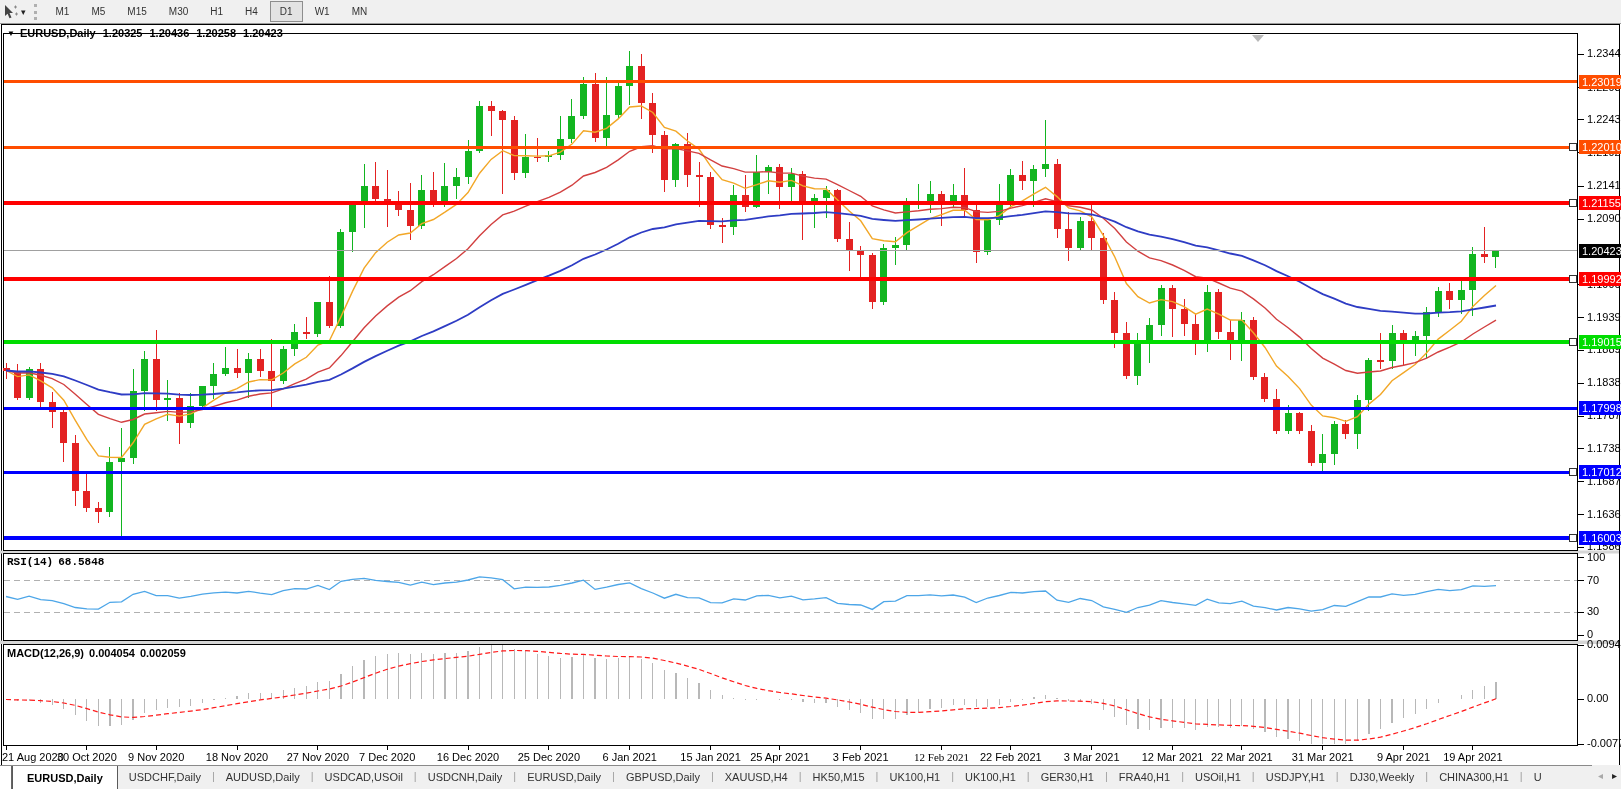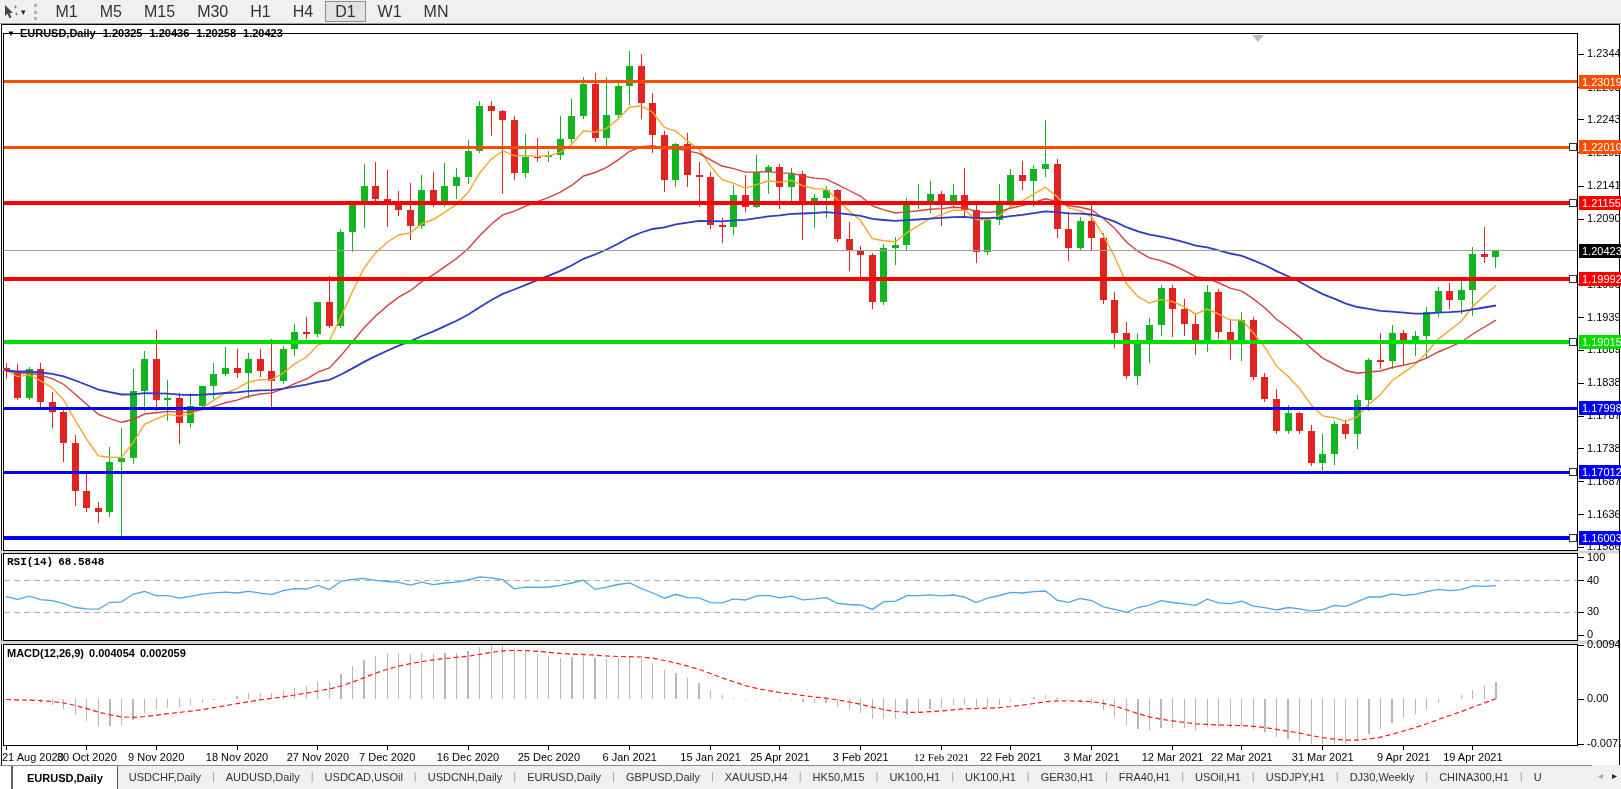--- a/index.html
+++ b/index.html
@@ -4,21 +4,21 @@
 <style>
   html,body{margin:0;padding:0;}
   body{width:1621px;height:789px;overflow:hidden;background:#fff;
        font-family:"Liberation Sans",sans-serif;position:relative;}
   
   .toolbar{position:absolute;left:0;top:0;width:1621px;height:23px;background:#f0f0f0;
            border-bottom:1px solid #9a9a9a;display:flex;align-items:center;z-index:6;}
   .tool-icon{width:20px;height:18px;margin-left:1px;display:flex;align-items:center;justify-content:center;}
   .caret{font-size:9px;color:#222;margin:0 2px 0 0;}
   .grip{width:0;height:16px;border-left:3px dotted #b0b0b0;margin:0 8px 0 6px;}
-  .tf-btn{height:19px;line-height:19px;padding:0 9px;font-size:16px;color:#333;
+  .tf-btn{height:19px;line-height:19px;padding:0 9px;font-size:10px;color:#333;
           margin:12px 1px;border:1px solid transparent;cursor:default;}
   .tf-btn.active{background:#e3e3e3;border:1px solid #8d8d8d;}
   
   .chart-window{position:absolute;left:1px;top:24px;width:1617px;height:740px;
                 border:1px solid #000;background:transparent;z-index:1;}
   #chart-svg{position:absolute;left:0;top:0;z-index:2;}
   #labels{position:absolute;left:0;top:0;width:1621px;height:785px;z-index:3;pointer-events:none;}
   .chart-header{position:absolute;left:7px;top:27px;font-size:11px;font-weight:bold;color:#000;white-space:nowrap;}
   .chart-header .collapse{font-size:8px;margin-right:5px;vertical-align:1px;}
   .chart-header span.v{margin-left:7px;}
@@ -570,21 +570,21 @@
     <div class="alab" style="left: 1587px; top: 277.672px;">1.19900</div>
     <div class="alab" style="left: 1587px; top: 310.838px;">1.19390</div>
     <div class="alab" style="left: 1587px; top: 343.028px;">1.18895</div>
     <div class="alab" style="left: 1587px; top: 376.194px;">1.18385</div>
     <div class="alab" style="left: 1587px; top: 409.36px;">1.17875</div>
     <div class="alab" style="left: 1587px; top: 441.551px;">1.17380</div>
     <div class="alab" style="left: 1587px; top: 474.717px;">1.16870</div>
     <div class="alab" style="left: 1587px; top: 507.883px;">1.16360</div>
     <div class="alab" style="left: 1587px; top: 540.074px;">1.15865</div>
     <div class="alab" style="left: 1587px; top: 550.661px;">100</div>
-    <div class="alab" style="left: 1587px; top: 573.964px;">40</div>
+    <div class="alab" style="left: 1587px; top: 573.964px;">70</div>
     <div class="alab" style="left: 1587px; top: 605.036px;">30</div>
     <div class="alab" style="left: 1587px; top: 628.339px;">0</div>
     <div class="alab" style="left: 1587px; top: 638px;">0.009478</div>
     <div class="alab" style="left: 1587px; top: 692.475px;">0.00</div>
     <div class="alab" style="left: 1587px; top: 737px;">-0.007778</div>
     <div class="dlab first" style="left: 2px; top: 751px;">21 Aug 2020</div>
     <div class="dlab" style="left: 86.85px; top: 751px;">30 Oct 2020</div>
     <div class="dlab" style="left: 156.15px; top: 751px;">9 Nov 2020</div>
     <div class="dlab" style="left: 237px; top: 751px; text-align: right;">18 Nov 2020</div>
     <div class="dlab" style="left: 317.85px; top: 751px;">27 Nov 2020</div>

